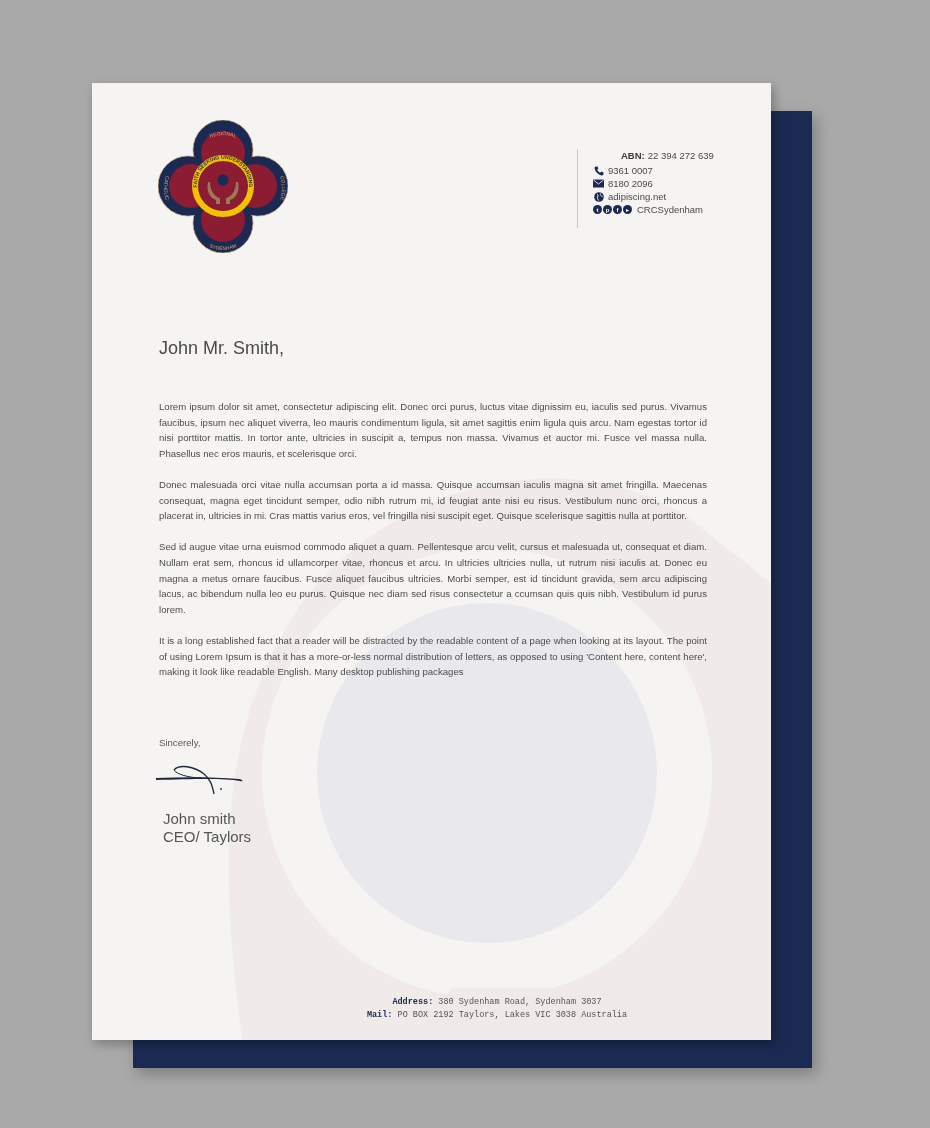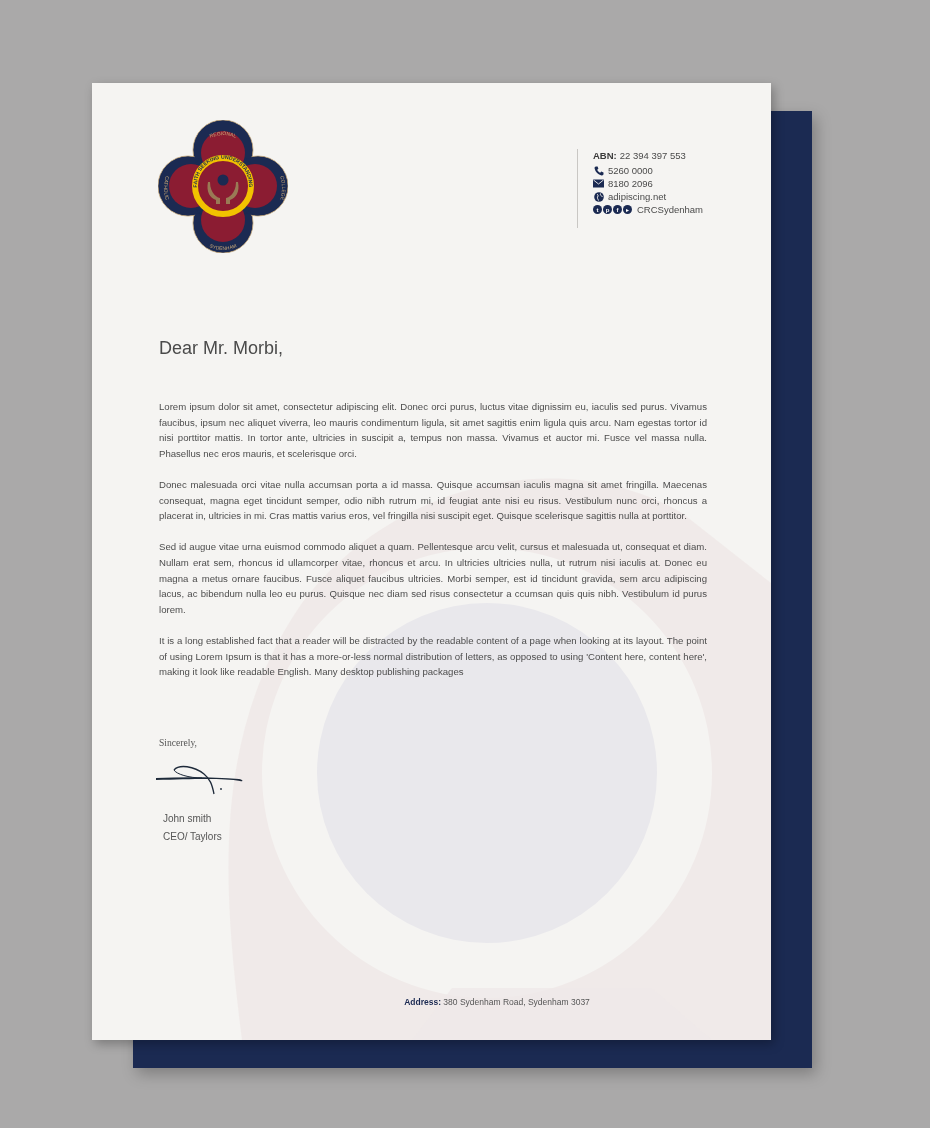--- a/index.html
+++ b/index.html
@@ -19,44 +19,44 @@
     box-shadow: 3px 4px 10px rgba(0,0,0,0.28);
   }
   .watermark { position:absolute; left:0; top:0; width:679px; height:957px; pointer-events:none; }
   .logo { position:absolute; left:66px; top:37px; width:130px; height:133px; }
   .contact {
     position:absolute; left:485px; top:66px; height:79px;
     border-left:1px solid #c9c7c4; padding-left:15px;
     font-size:9.5px; color:#4a4a4a; line-height:1;
   }
   .contact .row { display:flex; align-items:center; height:13px; white-space:nowrap; }
-  .contact .row.abn { height:14px; margin-bottom:1px; }
+  .contact .row.abn { height:14px; margin-bottom:1px;margin-left:28px; }
   .contact .ico { width:11px; height:11px; margin-right:4px; display:inline-flex; align-items:center; justify-content:center; }
   .contact .lbl { font-weight:bold; color:#3a3a3a; margin-right:3px; }
   .social { display:flex; margin-right:4px; }
   .social span {
     width:9px; height:9px; border-radius:50%; background:#1b2a52; margin-right:1px;
     display:inline-flex; align-items:center; justify-content:center;
     color:#fff; font-size:6px; font-weight:bold;
   }
   .greeting {
     position:absolute; left:67px; top:255px;
     font-size:18px; color:#4a4a4a;
   }
   .body-text {
     position:absolute; left:67px; top:308px; width:548px;
     font-size:9.6px; line-height:15.6px; color:#4d4d4d; text-align:justify;margin-top:8px;
   }
   .body-text p { margin:0 0 15.6px 0; hyphens:auto; }
-  .closing { position:absolute; left:67px; top:654px; font-size:9.6px; color:#555;font-family:Liberation Serif, serif; }
+  .closing { position:absolute; left:67px; top:654px; font-size:9.6px; color:#555; }
   .signature { position:absolute; left:62px; top:677px; width:95px; height:42px; }
-  .signer { position:absolute; left:71px; top:727px; font-size:10px; color:#555; line-height:18px; }
+  .signer { position:absolute; left:71px; top:727px; font-size:15px; color:#555; line-height:18px; }
   .footer {
     position:absolute; left:0; top:913px; width:810px; text-align:center;
-    font-size:8.5px; line-height:13px; color:#555;
+    font-size:8.5px; line-height:13px; color:#555;font-family:Liberation Mono, monospace;
   }
   .footer b { color:#1b2a52; }
 </style>
 </head>
 <body>
 
 <div class="back-page"></div>
 
 <div class="front-page">
 
@@ -113,29 +113,29 @@
       <textPath href="#arcRight" startOffset="50%" text-anchor="middle">COLLEGE</textPath>
     </text>
     <circle cx="65" cy="60" r="5.5" fill="#1b2a52"></circle>
     <path d="M52 62 C 52 74, 60 78, 62 78 L 62 84 L 58 84 L 58 80 C 52 78, 48 72, 50 62 Z" fill="#9a7a55"></path>
     <path d="M78 62 C 78 74, 70 78, 68 78 L 68 84 L 72 84 L 72 80 C 78 78, 82 72, 80 62 Z" fill="#9a7a55"></path>
   </svg>
 
   <div class="contact">
     <div class="row abn">
       <span class="lbl">ABN:</span>
-      <span>22 394 397 553</span>
+      <span>22 394 272 639</span>
     </div>
     <div class="row">
       <span class="ico">
         <svg width="10" height="10" viewBox="0 0 10 10">
             <path d="M2 0.5 L3.6 0.5 L4.4 2.8 L3.2 3.8 C3.8 5.2 4.8 6.2 6.2 6.8 L7.2 5.6 L9.5 6.4 L9.5 8 C9.5 9 8.6 9.6 7.6 9.4 C4 8.6 1.4 6 0.6 2.4 C0.4 1.4 1 0.5 2 0.5 Z" fill="#1b2a52"></path>
           </svg>
       </span>
-      <span>5260 0000</span>
+      <span>9361 0007</span>
     </div>
     <div class="row">
       <span class="ico">
         <svg width="11" height="9" viewBox="0 0 11 9">
             <rect x="0" y="0.5" width="11" height="8" fill="#1b2a52"></rect>
             <path d="M0.5 1 L5.5 5 L10.5 1" stroke="#f5f4f2" stroke-width="0.9" fill="none"></path>
           </svg>
       </span>
       <span>8180 2096</span>
     </div>
@@ -152,21 +152,21 @@
       <span class="social">
         <span>t</span>
         <span>p</span>
         <span>f</span>
         <span>▸</span>
       </span>
       <span>CRCSydenham</span>
     </div>
   </div>
 
-  <div class="greeting">Dear Mr. Morbi,</div>
+  <div class="greeting">John Mr. Smith,</div>
 
   <div class="body-text">
     <p>Lorem ipsum dolor sit amet, consectetur adipiscing elit. Donec orci purus, luctus vitae dignissim eu, iaculis sed purus. Vivamus faucibus, ipsum nec aliquet viverra, leo mauris condimentum ligula, sit amet sagittis enim ligula quis arcu. Nam egestas tortor id nisi porttitor mattis. In tortor ante, ultricies in suscipit a, tempus non massa. Vivamus et auctor mi. Fusce vel massa nulla. Phasellus nec eros mauris, et scelerisque orci.</p>
     <p>Donec malesuada orci vitae nulla accumsan porta a id massa. Quisque accumsan iaculis magna sit amet fringilla. Maecenas consequat, magna eget tincidunt semper, odio nibh rutrum mi, id feugiat ante nisi eu risus. Vestibulum nunc orci, rhoncus a placerat in, ultricies in mi. Cras mattis varius eros, vel fringilla nisi suscipit eget. Quisque sceleris­que sagittis nulla at porttitor.</p>
     <p>Sed id augue vitae urna euismod commodo aliquet a quam. Pellentesque arcu velit, cursus et malesuada ut, conse­quat et diam. Nullam erat sem, rhoncus id ullamcorper vitae, rhoncus et arcu. In ultricies ultricies nulla, ut rutrum nisi iaculis at. Donec eu magna a metus ornare faucibus. Fusce aliquet faucibus ultricies. Morbi semper, est id tincidunt gravida, sem arcu adipiscing lacus, ac bibendum nulla leo eu purus. Quisque nec diam sed risus consectetur a ccum­san quis quis nibh. Vestibulum id purus lorem.</p>
     <p>It is a long established fact that a reader will be distracted by the readable content of a page when looking at its layout. The point of using Lorem Ipsum is that it has a more-or-less normal distribution of letters, as opposed to using 'Content here, content here', making it look like readable English. Many desktop publishing packages</p>
   </div>
 
   <div class="closing">Sincerely,</div>
 
@@ -180,14 +180,18 @@
   <div class="signer">
     <div>John smith</div>
     <div>CEO/ Taylors</div>
   </div>
 
   <div class="footer">
     <div>
       <b>Address:</b>
       <span>380 Sydenham Road, Sydenham 3037</span>
     </div>
+    <div>
+      <b>Mail:</b>
+      <span>PO BOX 2192 Taylors, Lakes VIC 3038 Australia</span>
+    </div>
   </div>
 </div>
 
 </body></html>

